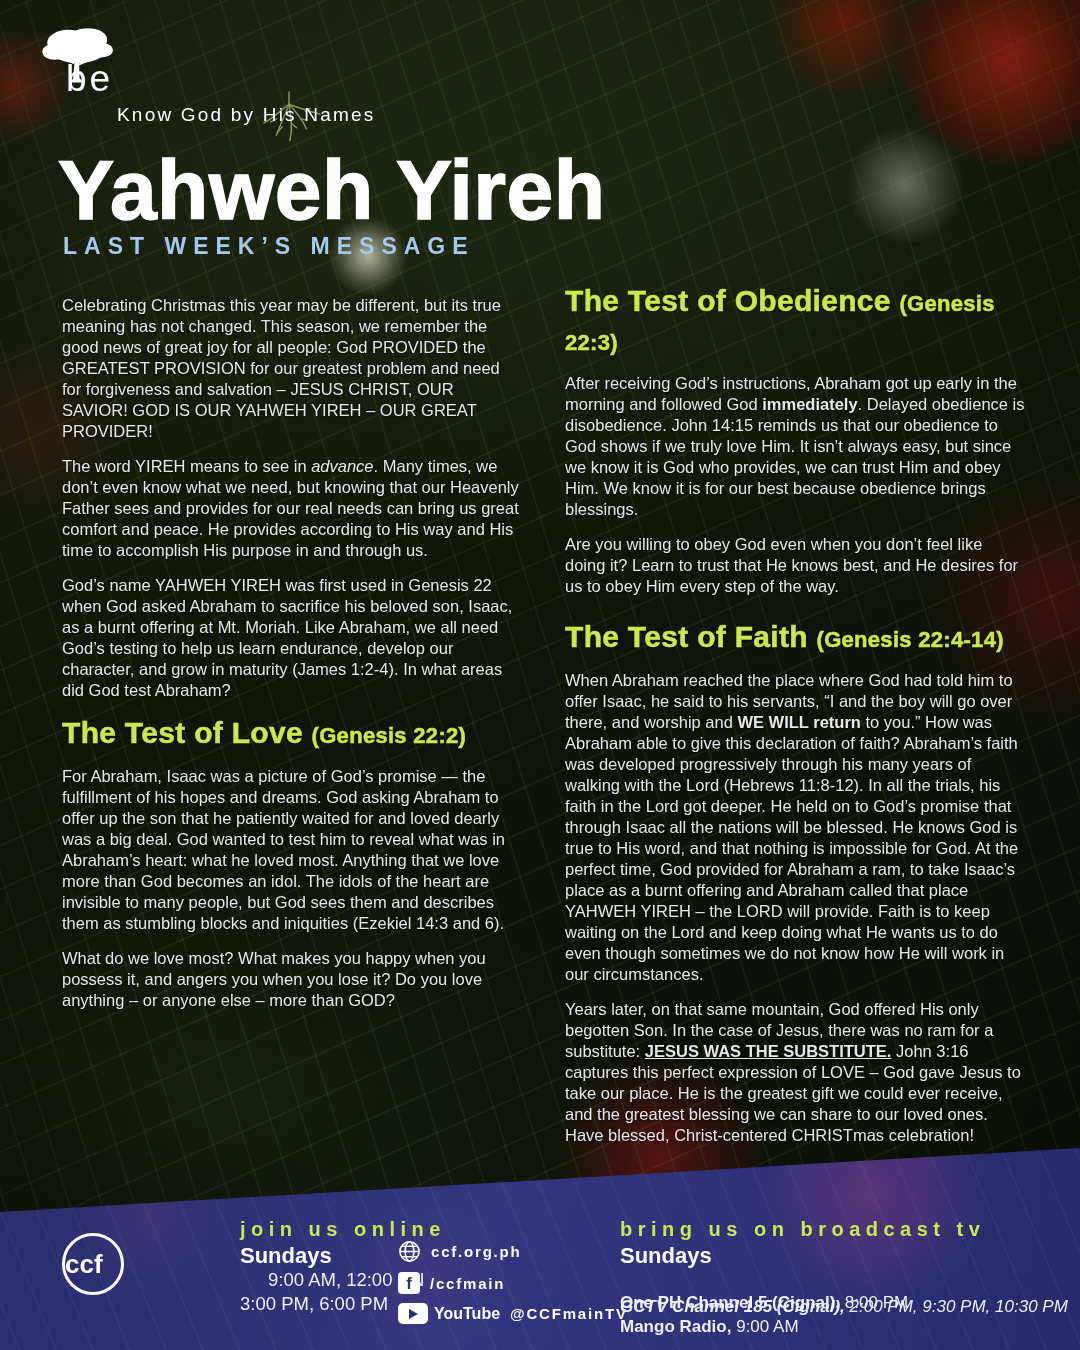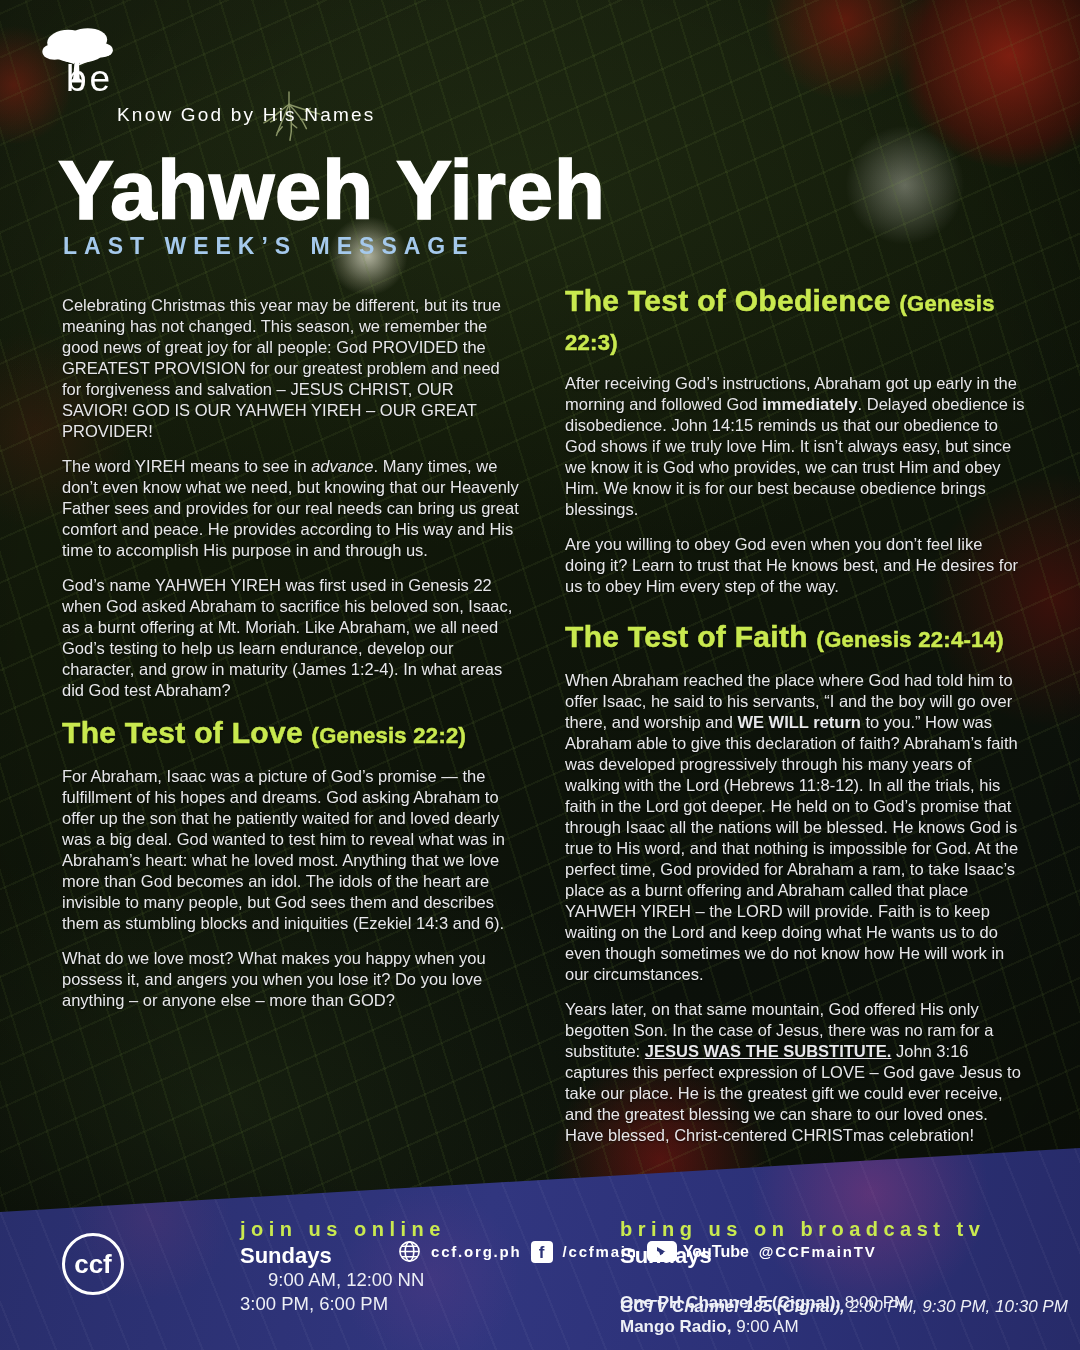--- a/index.html
+++ b/index.html
@@ -55,28 +55,28 @@
   
   .band{position:absolute;left:0;top:1148px;width:1080px;height:202px;
         clip-path:polygon(0 64px,1080px 0,1080px 202px,0 202px);
         background:
           radial-gradient(circle 170px at 870px 45px, rgba(190,62,130,.33), transparent 70%),
           radial-gradient(circle 120px at 430px 130px, rgba(122,62,142,.22), transparent 75%),
           radial-gradient(circle 110px at 150px 70px, rgba(152,62,122,.16), transparent 75%),
           repeating-linear-gradient(68deg, transparent 0 17px, rgba(255,255,255,.035) 17px 19px, transparent 19px 34px),
           linear-gradient(100deg,#292e6c,#31367f 45%,#2c3178 70%,#272b69);}
   .ccf-logo{position:absolute;left:62px;top:1233px;width:62px;height:62px;border:3.5px solid #fff;border-radius:50%;
-            box-sizing:border-box;display:flex;align-items:center;justify-content:center;
+            box-sizing:border-box;display:flex;align-items:center;justify-content:flex-start;
             color:#fff;font-size:26px;font-weight:700;letter-spacing:0;}
   .f-head{position:absolute;font-size:20px;font-weight:700;color:#c9e94f;letter-spacing:5.5px;white-space:nowrap;}
   .f-day{position:absolute;font-size:22px;font-weight:700;color:#fff;white-space:nowrap;}
   .f-line{position:absolute;font-size:18.5px;color:#eef0f6;white-space:nowrap;}
   .online-head{left:240px;top:1218px;} .online-day{left:240px;top:1243px;}
   .time1{left:240px;top:1269px;margin-left:28px;} .time2{left:240px;top:1293px;}
-  .links{position:absolute;left:398px;top:1240px;display:flex;gap:9px;}
+  .links{position:absolute;left:398px;top:1240px;display:flex;flex-direction:column;gap:9px;}
   .link-row{display:flex;align-items:center;gap:10px;color:#fff;}
   .link-label{font-size:15px;font-weight:700;letter-spacing:1.8px;white-space:nowrap;}
   .fb{width:22px;height:22px;background:#fff;border-radius:4px;color:#2b3277;font-weight:700;font-size:17px;
       display:flex;align-items:flex-end;justify-content:center;line-height:20px;}
   .yt{width:30px;height:21px;background:#fff;border-radius:5px;display:flex;align-items:center;justify-content:center;}
   .yt-tri{width:0;height:0;border-left:9px solid #2b3277;border-top:5.5px solid transparent;border-bottom:5.5px solid transparent;}
   .yt-word{font-size:16px;font-weight:700;margin-left:-4px;text-align:right;}
   .broadcast-head{left:620px;top:1218px;} .broadcast-day{left:620px;top:1243px;}
   .bline{position:absolute;font-size:17px;color:#eef0f6;white-space:nowrap;}
   .bline1{left:620px;top:1297px;font-style:italic;} .bline2{left:620px;top:1293px;} .bline3{left:620px;top:1317px;}

